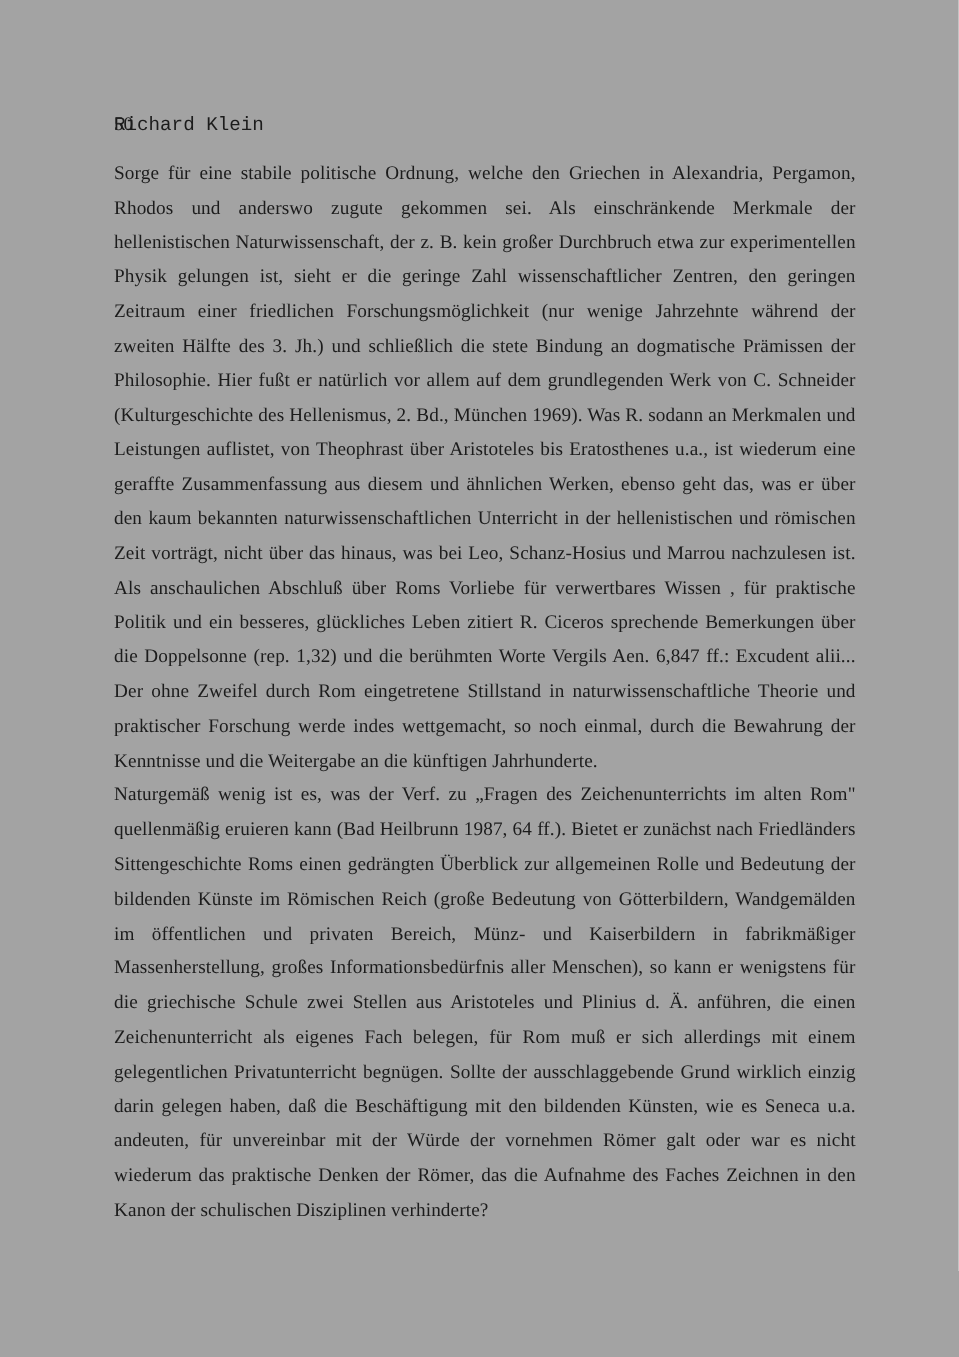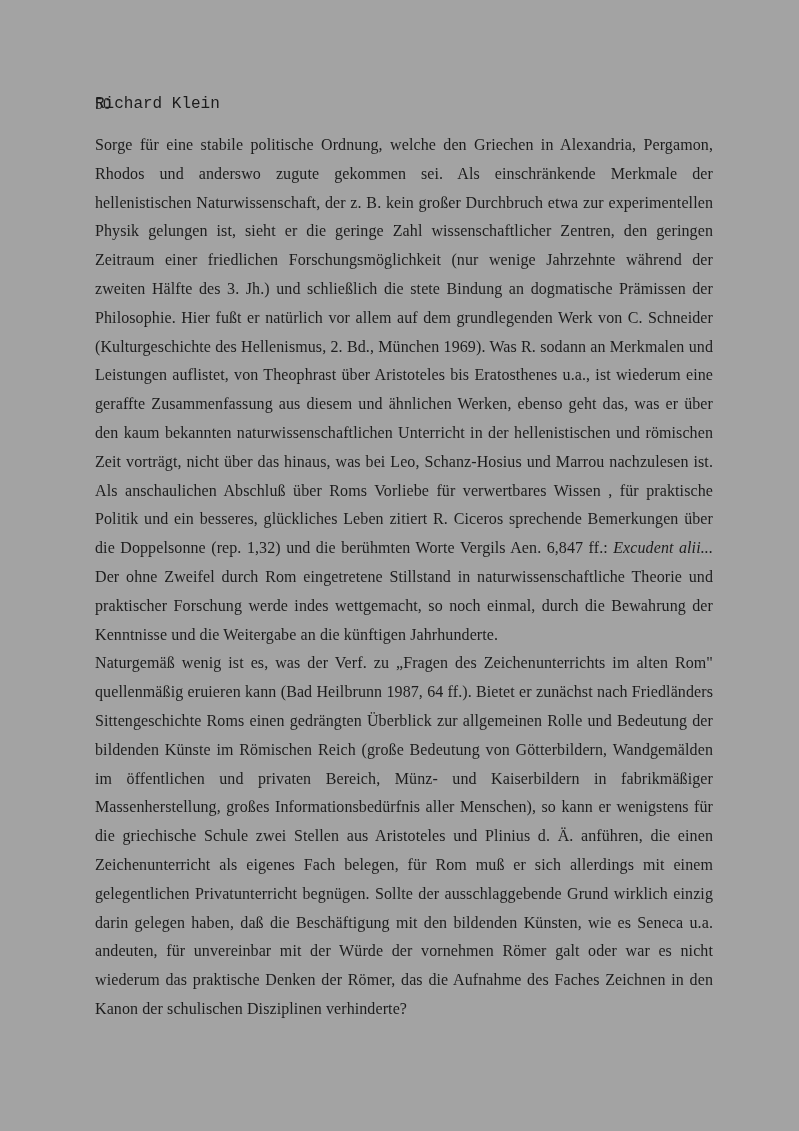--- a/index.html
+++ b/index.html
@@ -44,21 +44,20 @@
     line-height: 28.8px;
     text-align: justify;
     letter-spacing: 0.1px;
   }
   .body-text p {
     margin: 0;
   }
   .body-text p + p {
   }
   .italic {
-    font-style: italic;
   }
 </style>
 </head>
 <body>
 
 <div class="page">
 
   <div class="running-header">
     <span class="page-number">50</span>
     <span class="running-head">Richard Klein</span>

